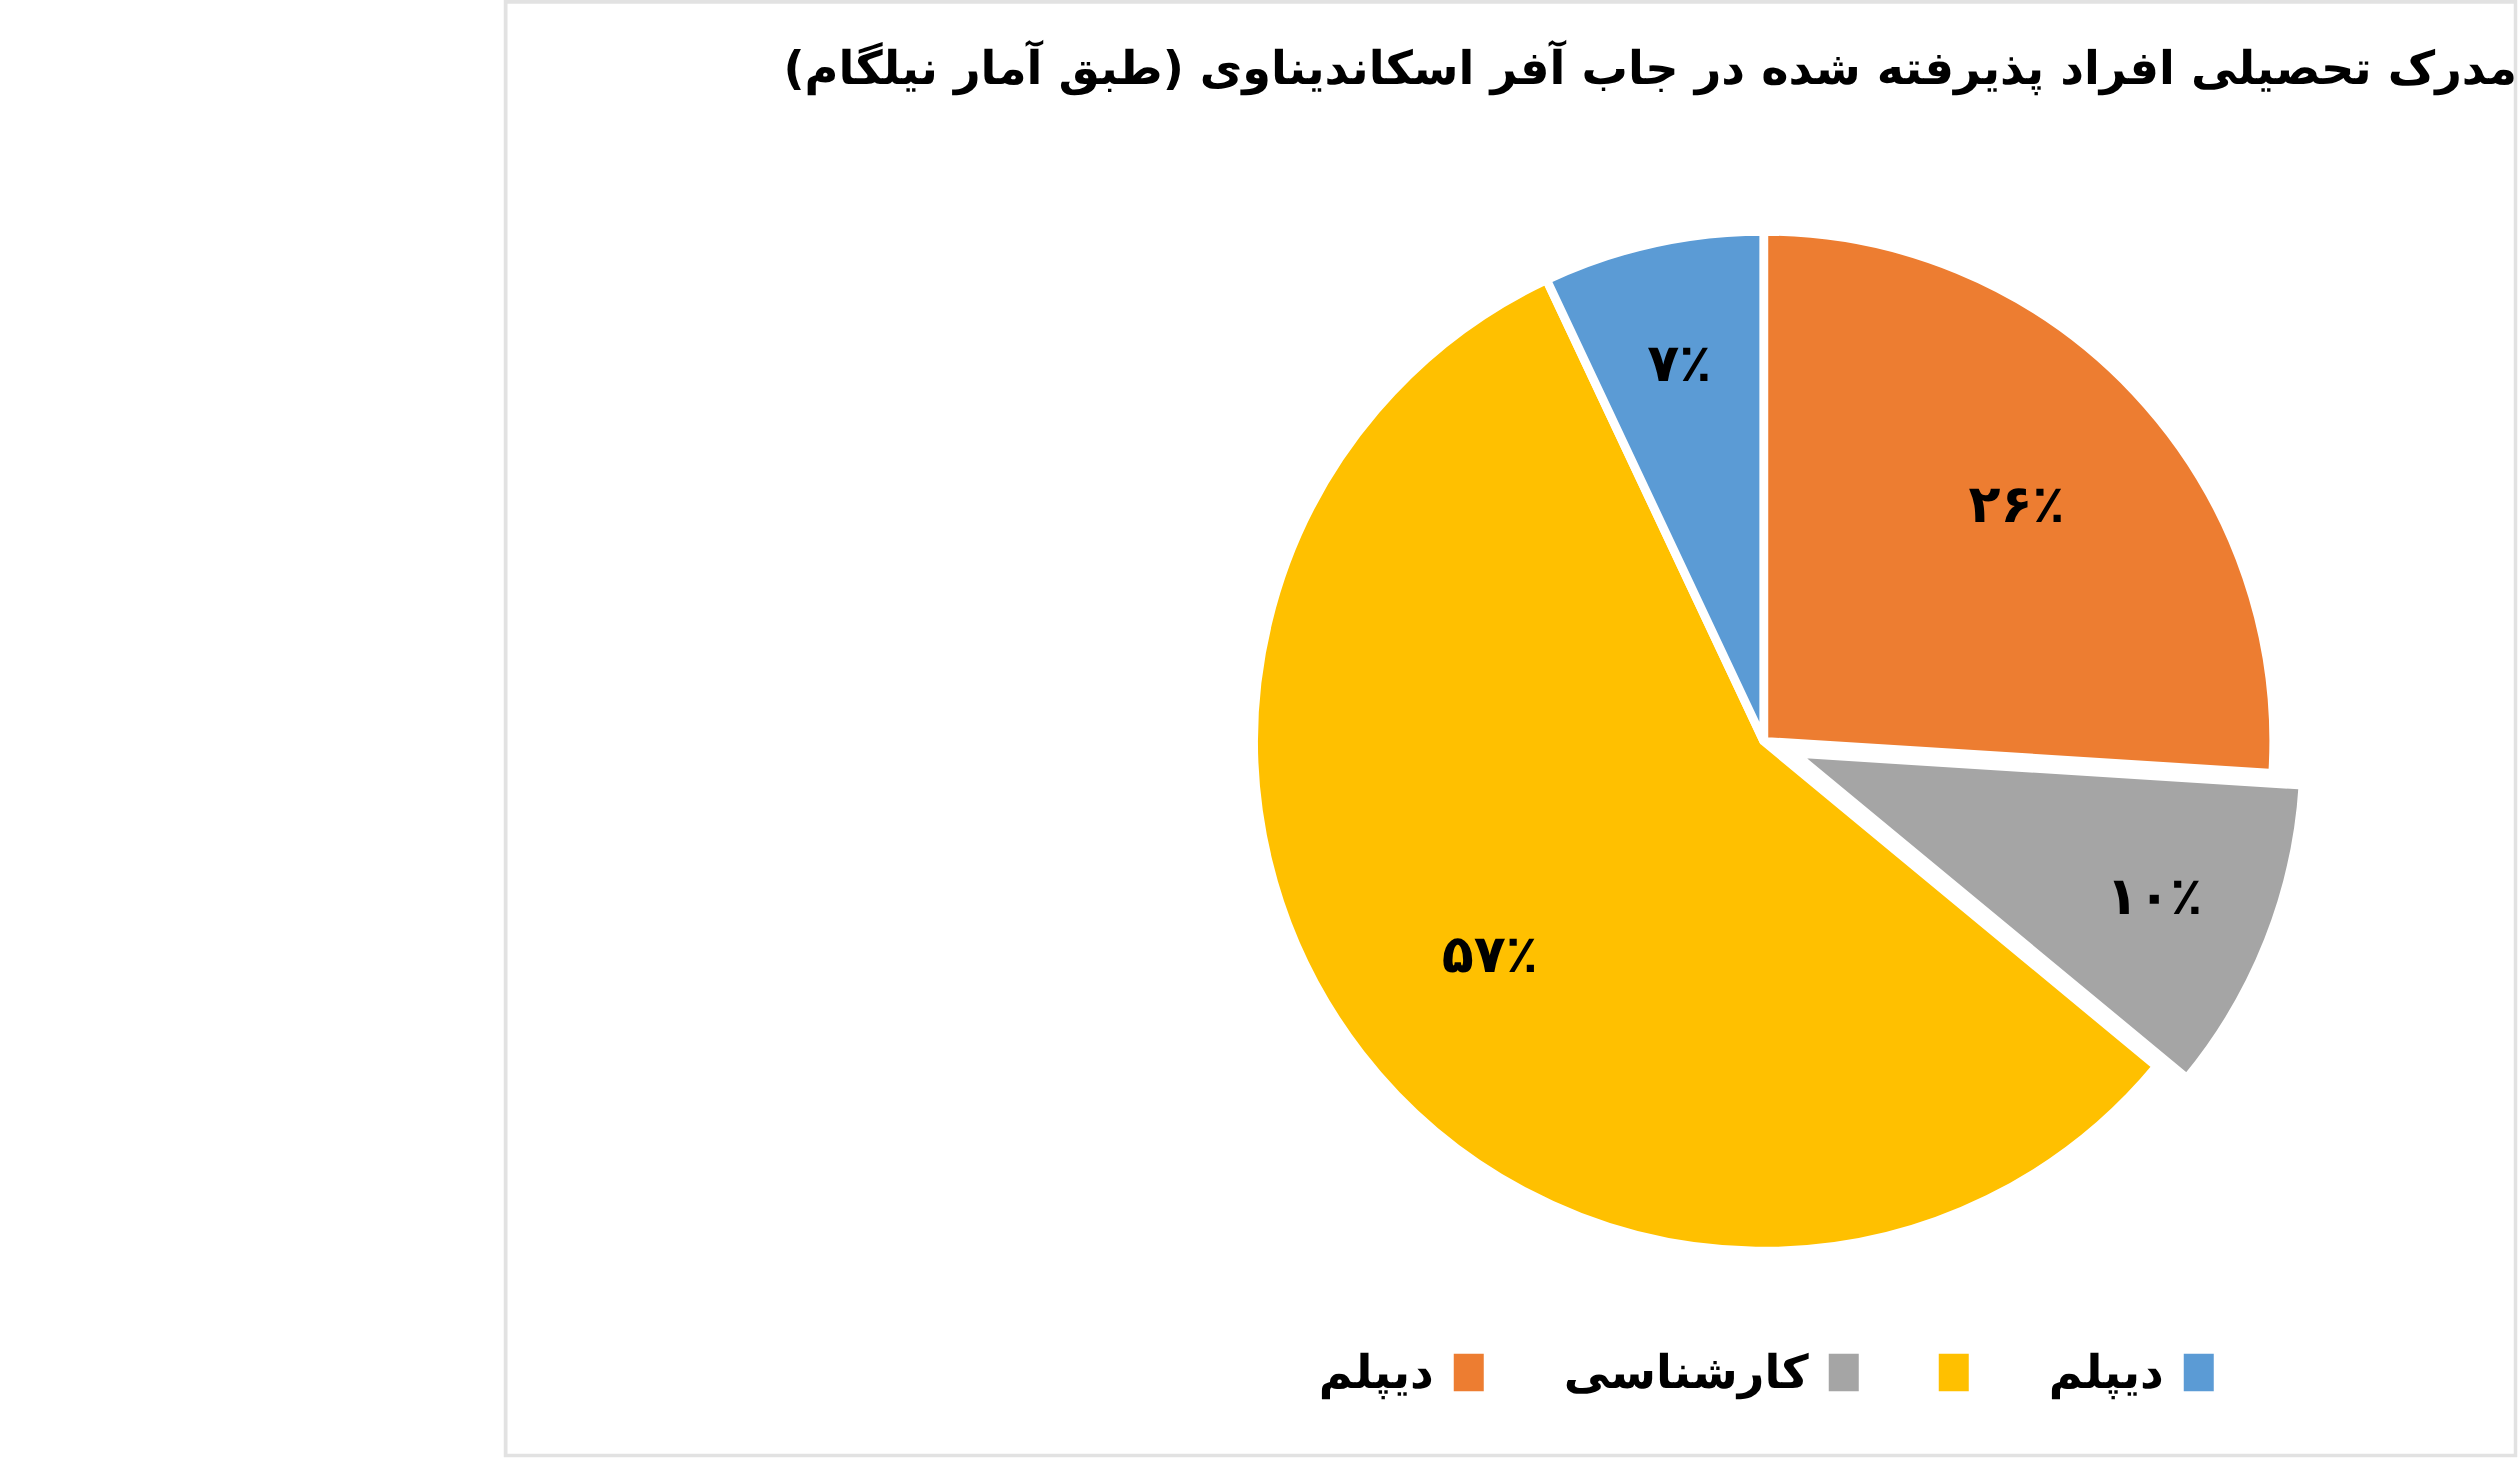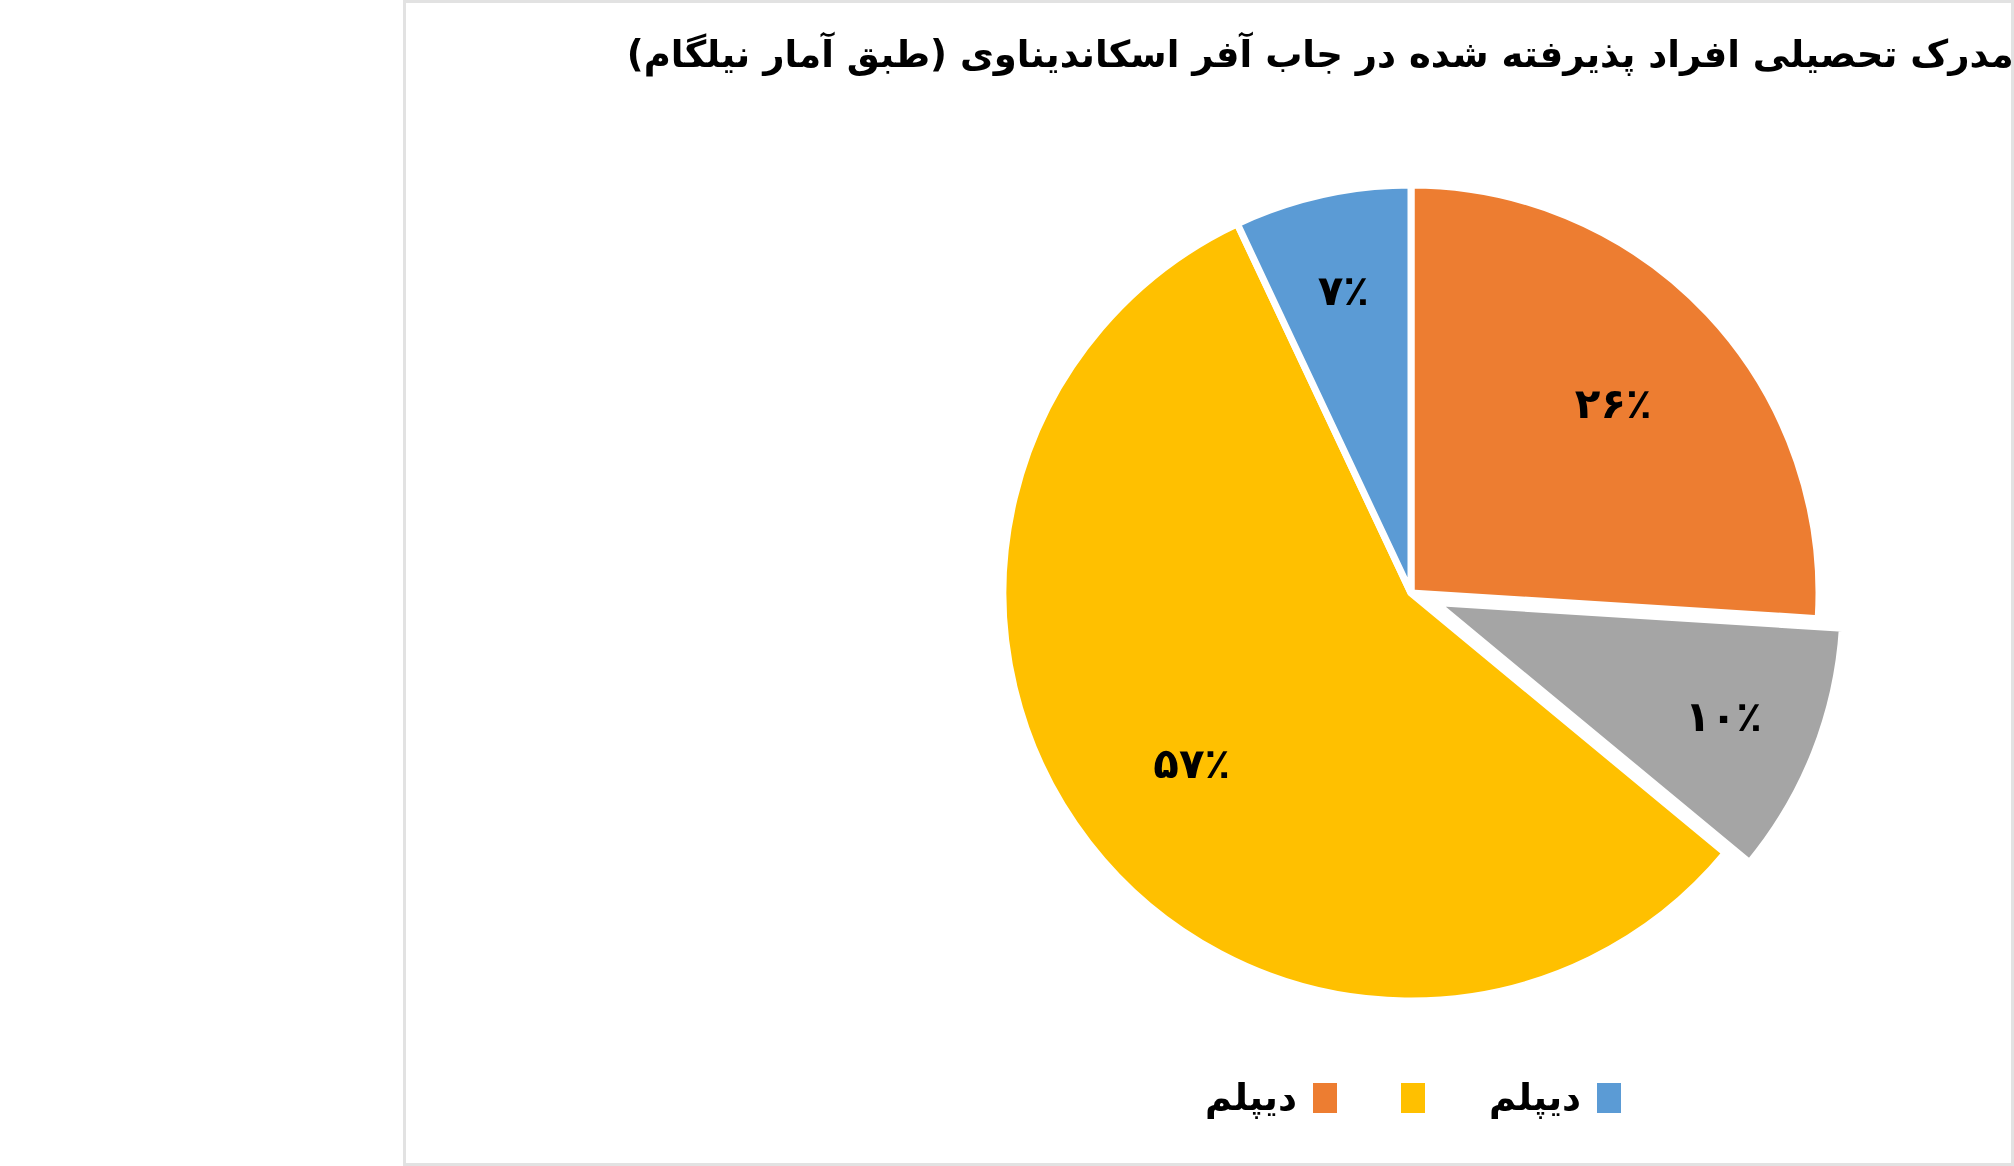--- a/index.html
+++ b/index.html
@@ -128,18 +128,22 @@
 
   <div id="legend">
       <div class="legend-item">
         <span class="legend-swatch" style="background: rgb(91, 155, 213);"></span>
         <span class="legend-label">دیپلم</span>
       </div>
       <div class="legend-item">
         <span class="legend-swatch" style="background: rgb(255, 192, 0);"></span>
       </div>
       <div class="legend-item">
+        <span class="legend-swatch" style="background: rgb(165, 165, 165);"></span>
+        <span class="legend-label">کارشناسی</span>
+      </div>
+      <div class="legend-item">
         <span class="legend-swatch" style="background: rgb(237, 125, 49);"></span>
         <span class="legend-label">دیپلم</span>
       </div>
     </div>
 
 </div>
 
 </body></html>

